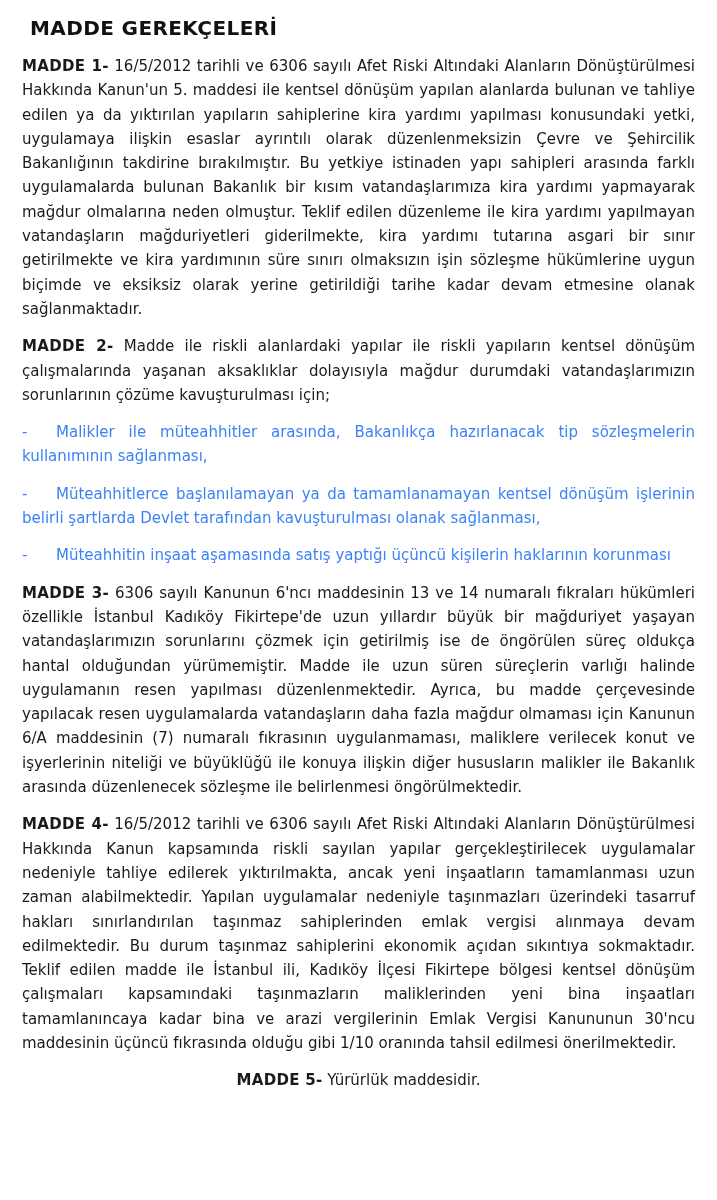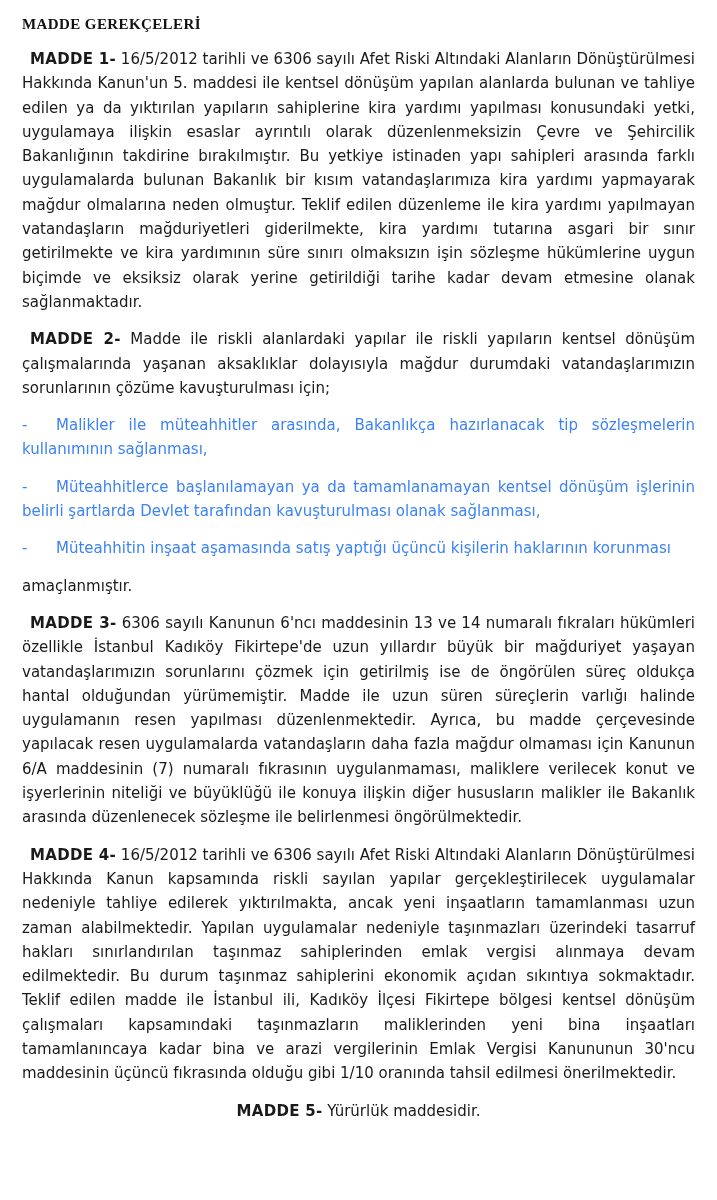--- a/index.html
+++ b/index.html
@@ -14,39 +14,37 @@
     color: #1a1a1a;
   }
   .page {
     width: 717px;
     min-height: 1200px;
     box-sizing: border-box;
     padding: 14px 22px 10px 22px;
     background: #ffffff;
   }
   .doc-title {
-    font-size: 15px;
+    font-size: 20px;
     font-weight: bold;
     letter-spacing: 0.4px;
-    margin: 2px 0 14px 0;
+    margin: 2px 0 14px 8px;
     color: #111111;
-    font-family: Liberation Serif, serif;
   }
   .para {
     font-size: 15px;
     line-height: 1.62;
     text-align: justify;
     text-justify: inter-word;
     margin: 0 0 13px 0;
     color: #1a1a1a;
   }
   .para .lead {
     font-weight: bold;
     letter-spacing: 0.3px;
-    margin-left: 8px;
   }
   .bullet {
     font-size: 15px;
     line-height: 1.62;
     text-align: justify;
     margin: 0 0 13px 0;
     color: #3b82f6;
   }
   .bullet .dash {
     display: inline-block;
@@ -90,21 +88,20 @@
   </p>
 
   <p class="bullet">
     <span class="dash">-</span><span>Müteahhitlerce başlanılamayan ya da tamamlanamayan kentsel dönüşüm işlerinin belirli şartlarda Devlet tarafından kavuşturulması olanak sağlanması,</span>
   </p>
 
   <p class="bullet">
     <span class="dash">-</span><span>Müteahhitin inşaat aşamasında satış yaptığı üçüncü kişilerin haklarının korunması</span>
   </p>
 
-  <p class="plain">amaçlanmıştır.</p>
 
   <p class="para">
     <span class="lead">MADDE 3-</span><span> 6306 sayılı Kanunun 6'ncı maddesinin 13 ve 14 numaralı fıkraları hükümleri özellikle İstanbul Kadıköy Fikirtepe'de uzun yıllardır büyük bir mağduriyet yaşayan vatandaşlarımızın sorunlarını çözmek için getirilmiş ise de öngörülen süreç oldukça hantal olduğundan yürümemiştir. Madde ile uzun süren süreçlerin varlığı halinde uygulamanın resen yapılması düzenlenmektedir. Ayrıca, bu madde çerçevesinde yapılacak resen uygulamalarda vatandaşların daha fazla mağdur olmaması için Kanunun 6/A maddesinin (7) numaralı fıkrasının uygulanmaması, maliklere verilecek konut ve işyerlerinin niteliği ve büyüklüğü ile konuya ilişkin diğer hususların malikler ile Bakanlık arasında düzenlenecek sözleşme ile belirlenmesi öngörülmektedir.</span>
   </p>
 
   <p class="para">
     <span class="lead">MADDE 4-</span><span> 16/5/2012 tarihli ve 6306 sayılı Afet Riski Altındaki Alanların Dönüştürülmesi Hakkında Kanun kapsamında riskli sayılan yapılar gerçekleştirilecek uygulamalar nedeniyle tahliye edilerek yıktırılmakta, ancak yeni inşaatların tamamlanması uzun zaman alabilmektedir. Yapılan uygulamalar nedeniyle taşınmazları üzerindeki tasarruf hakları sınırlandırılan taşınmaz sahiplerinden emlak vergisi alınmaya devam edilmektedir. Bu durum taşınmaz sahiplerini ekonomik açıdan sıkıntıya sokmaktadır. Teklif edilen madde ile İstanbul ili, Kadıköy İlçesi Fikirtepe bölgesi kentsel dönüşüm çalışmaları kapsamındaki taşınmazların maliklerinden yeni bina inşaatları tamamlanıncaya kadar bina ve arazi vergilerinin Emlak Vergisi Kanununun 30'ncu maddesinin üçüncü fıkrasında olduğu gibi 1/10 oranında tahsil edilmesi önerilmektedir.</span>
   </p>
 
   <p class="short">

